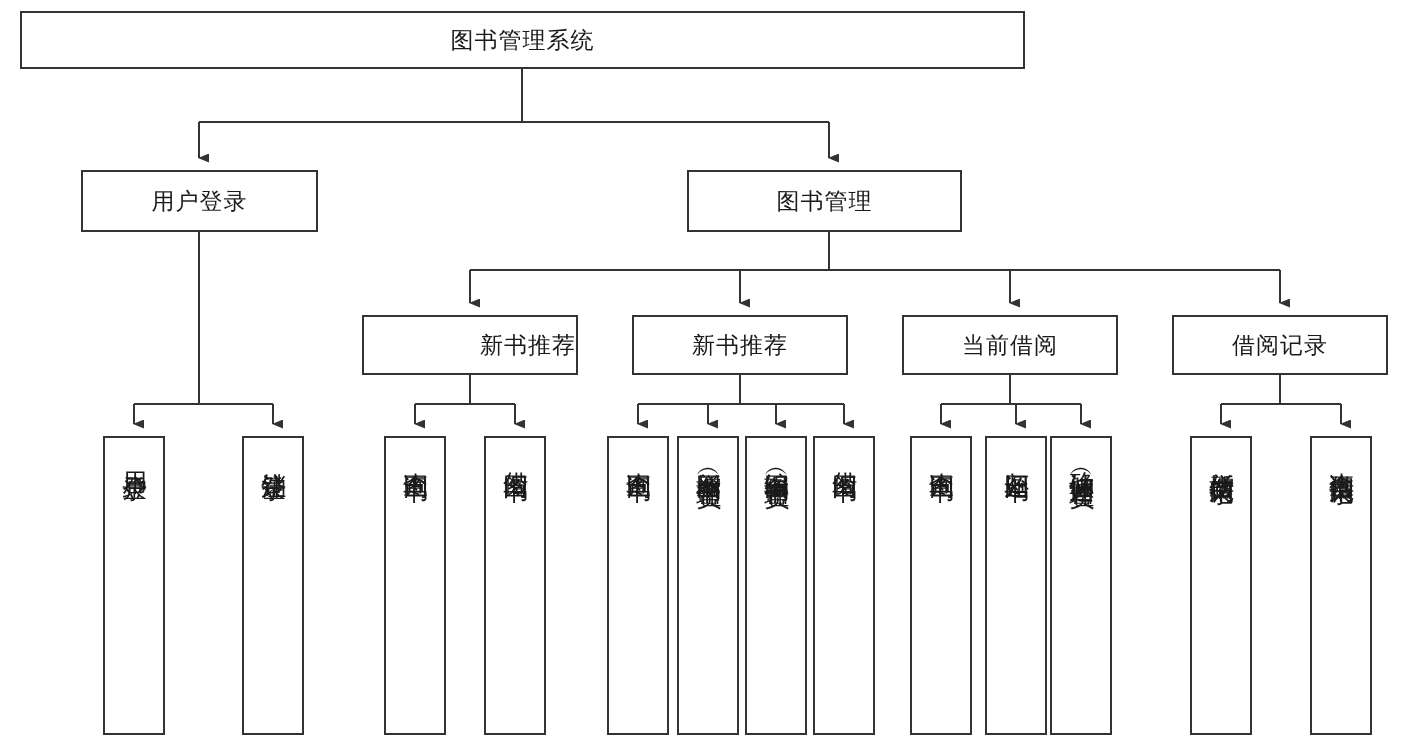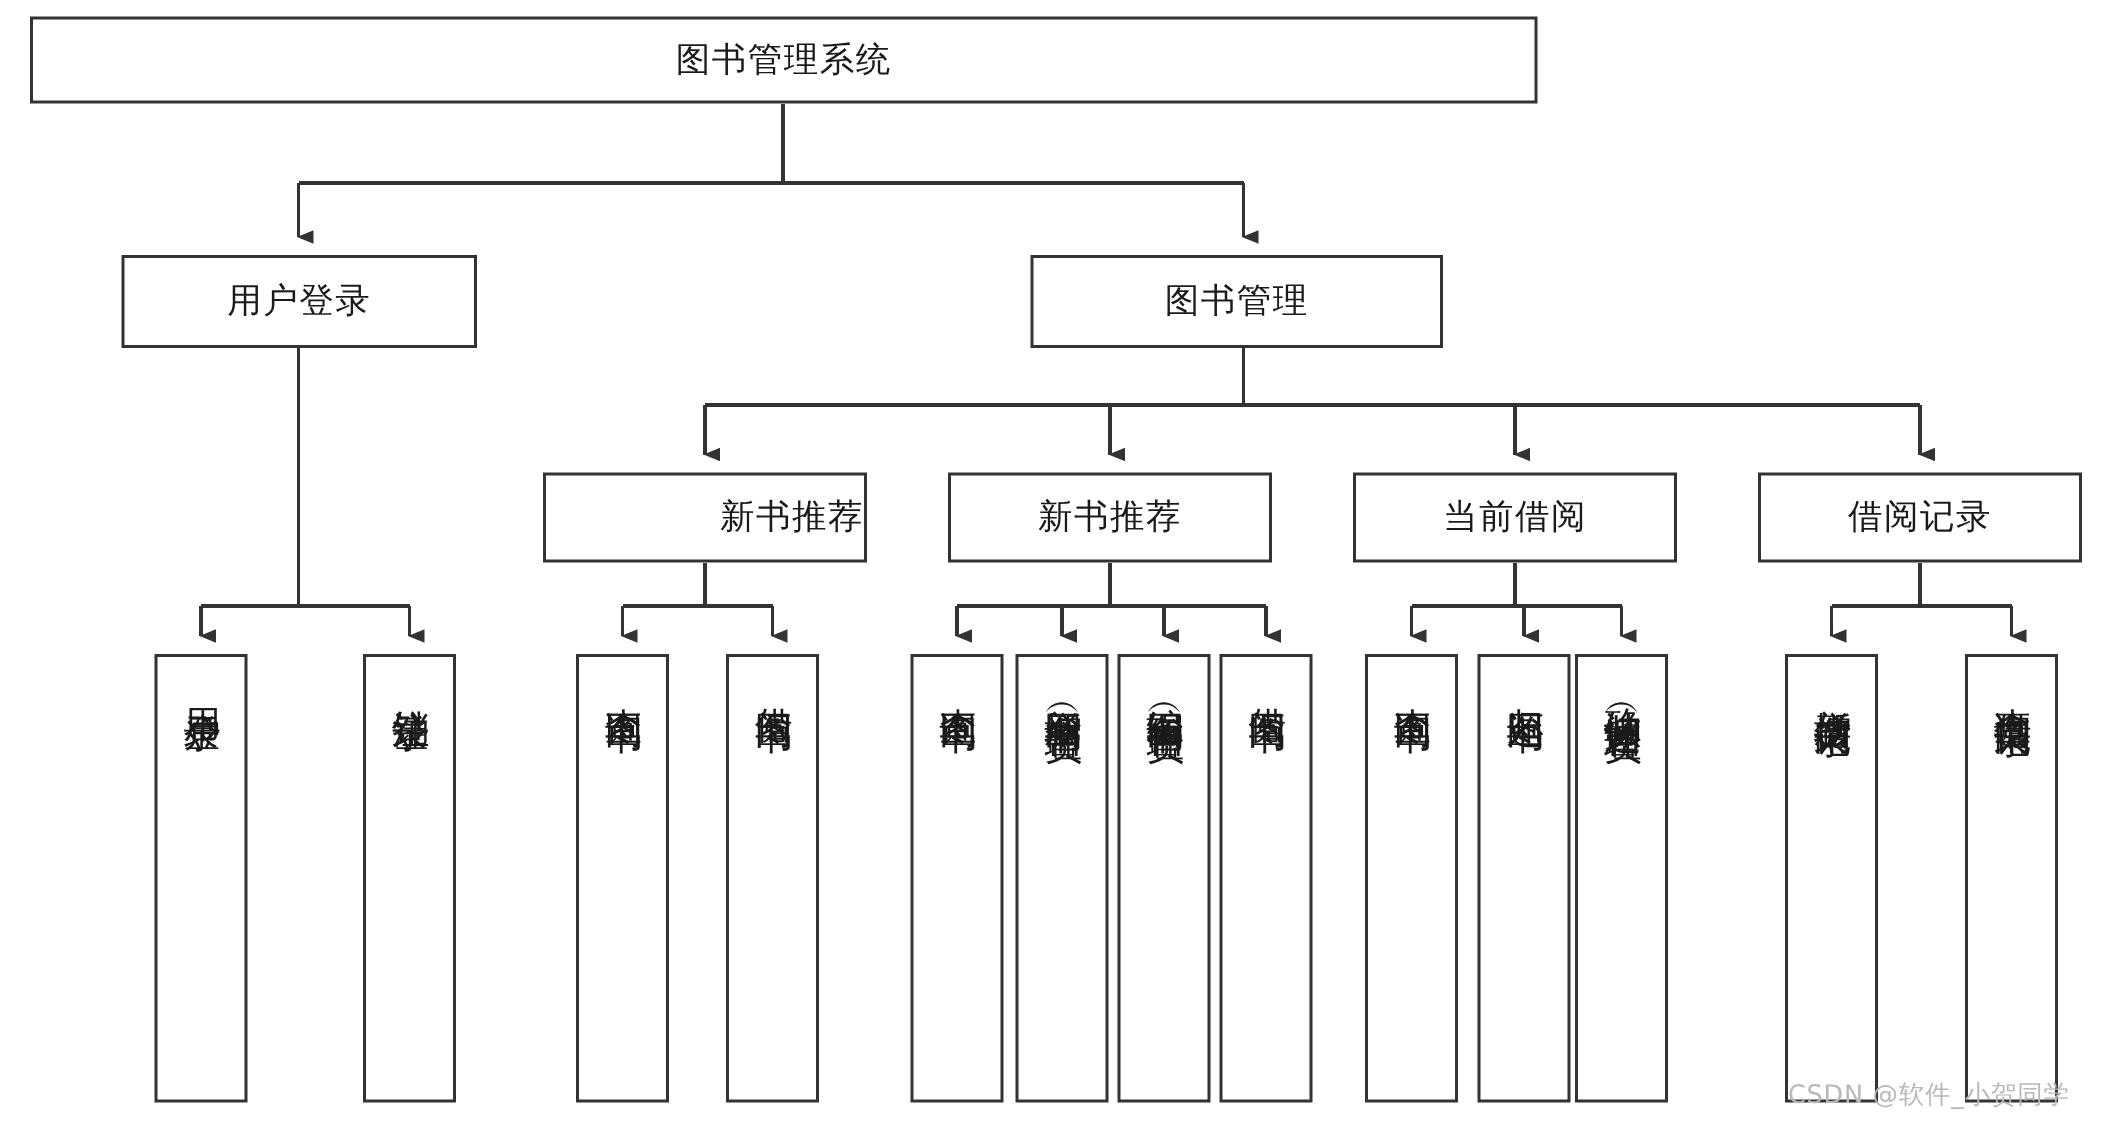--- a/index.html
+++ b/index.html
@@ -189,15 +189,14 @@
     <span class="node-label">确认归还（管理员）</span>
   </div>
 
   <div class="node v-node" style="left:1190px; top:436px; width:62px; height:299px;">
     <span class="node-label">新增借阅记录</span>
   </div>
   <div class="node v-node" style="left:1310px; top:436px; width:62px; height:299px;">
     <span class="node-label">查询借阅记录</span>
   </div>
 
-  <div class="watermark" style="left:1192px; top:718px;">CSDN @软件_小贺同学</div>
 
 </div>
 
 </body></html>

